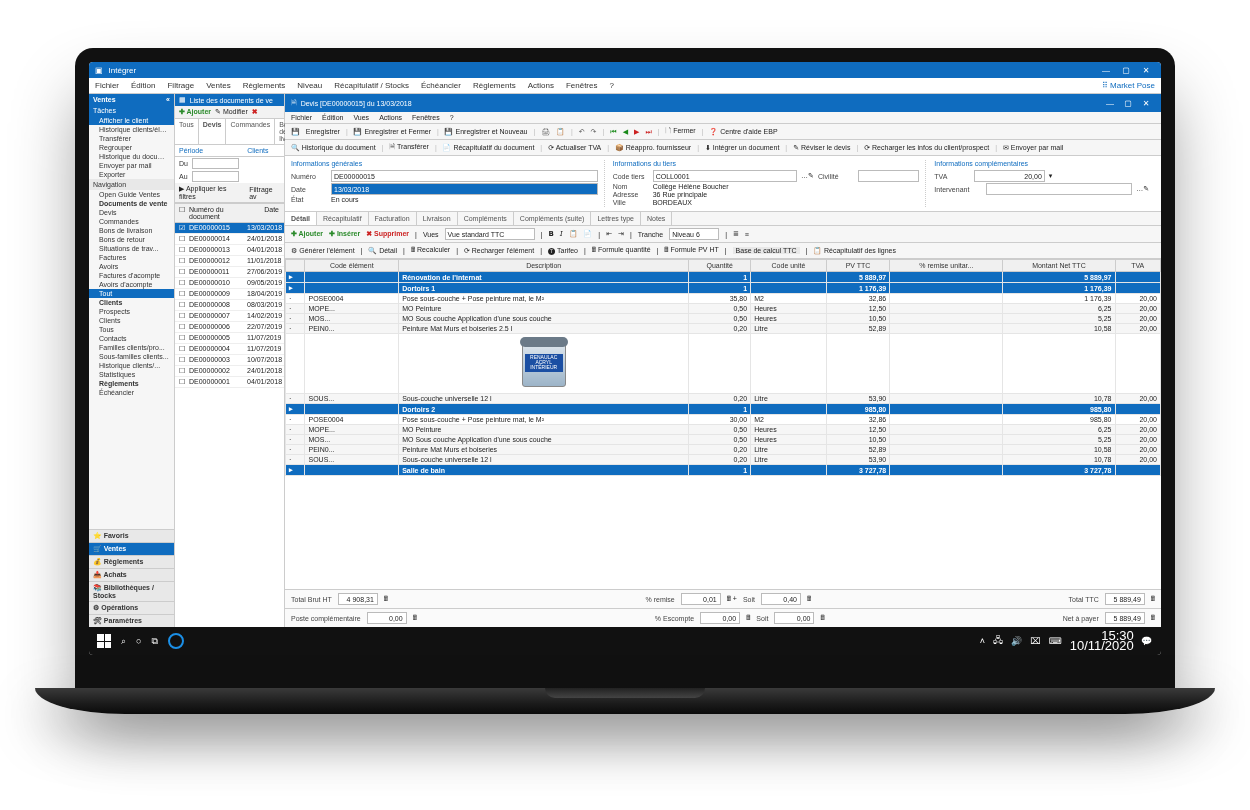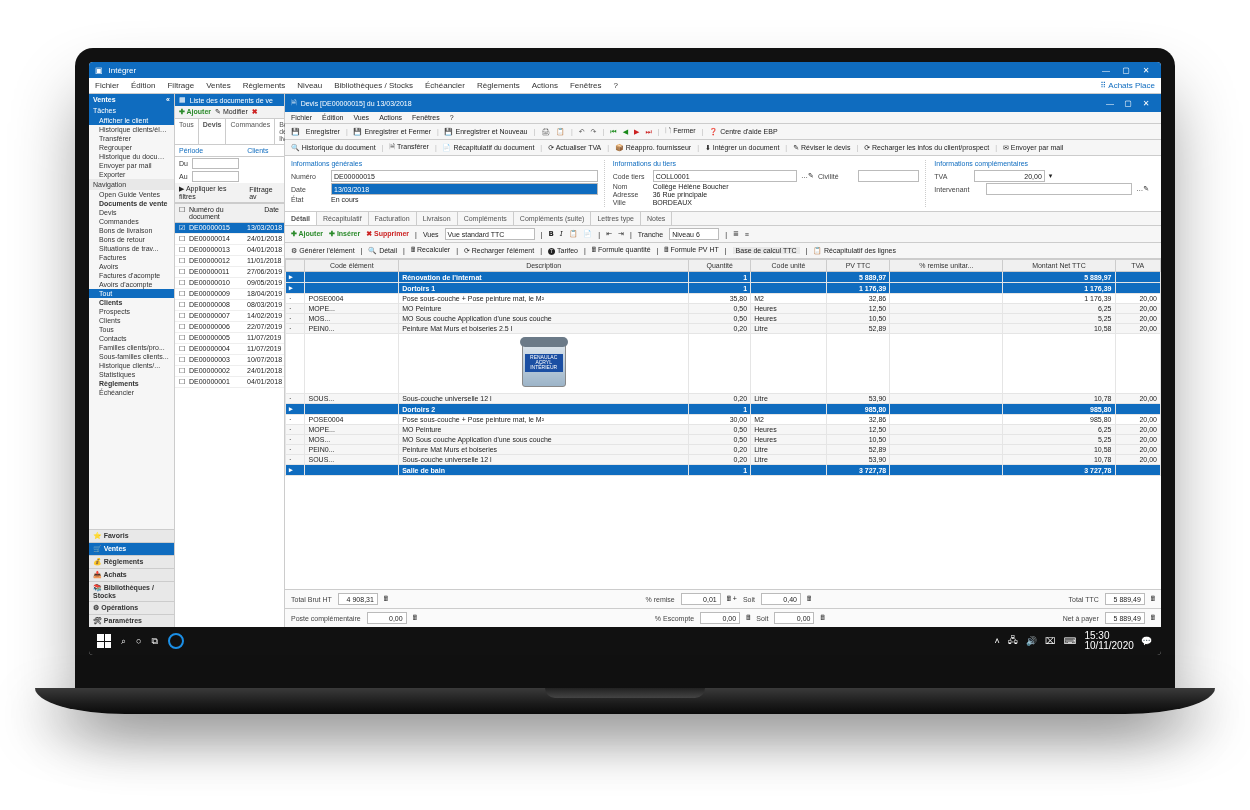--- a/index.html
+++ b/index.html
@@ -80,21 +80,21 @@
   .totals{border-top:1px solid #ccc;background:#fafafa;padding:3px 6px;display:flex;gap:6px;align-items:center;font-size:7px}
   .totals .lab{color:#444}
   .totals .val{border:1px solid #bbb;background:#fff;padding:0 3px;height:12px;line-height:12px;min-width:40px;text-align:right}
   .totals .sp{flex:1}
   
   .taskbar{position:absolute;left:0;right:0;bottom:0;height:28px;background:#111;display:flex;align-items:center;gap:10px;padding:0 8px;color:#fff;font-size:9px}
   .taskbar .win{width:14px;height:14px;display:grid;grid-template-columns:1fr 1fr;grid-template-rows:1fr 1fr;gap:1px}
   .taskbar .win span{background:#fff}
   .taskbar .edge{width:16px;height:16px;border-radius:50%;border:2px solid #1b8fe6}
   .taskbar .tray{margin-left:auto;display:flex;align-items:center;gap:8px}
-  .taskbar .clock{text-align:left;line-height:10px;font-size:10px}
+  .taskbar .clock{text-align:right;line-height:10px;font-size:13px}
 </style>
 </head>
 <body>
 
 <div class="mock">
   <div class="screen">
 
     <div class="titlebar">
       <span>▣</span>
       <span>Intégrer</span>
@@ -105,27 +105,27 @@
       </div>
     </div>
 
     <div class="menubar">
       <span>Fichier</span>
       <span>Édition</span>
       <span>Filtrage</span>
       <span>Ventes</span>
       <span>Règlements</span>
       <span>Niveau</span>
-      <span>Bibliothèques / Stocks</span>
+      <span>Récapitulatif / Stocks</span>
       <span>Échéancier</span>
       <span>Règlements</span>
       <span>Actions</span>
       <span>Fenêtres</span>
       <span>?</span>
-      <span class="mp"><span>⠿ </span><span>Achats Place</span></span>
+      <span class="mp"><span>⠿ </span><span>Market Pose</span></span>
     </div>
 
     <div class="content">
 
       <div class="leftpane">
         <div class="lp-head">
             <span>Ventes</span>
             <span>«</span>
           </div>
         <div class="lp-sub">Tâches</div>

